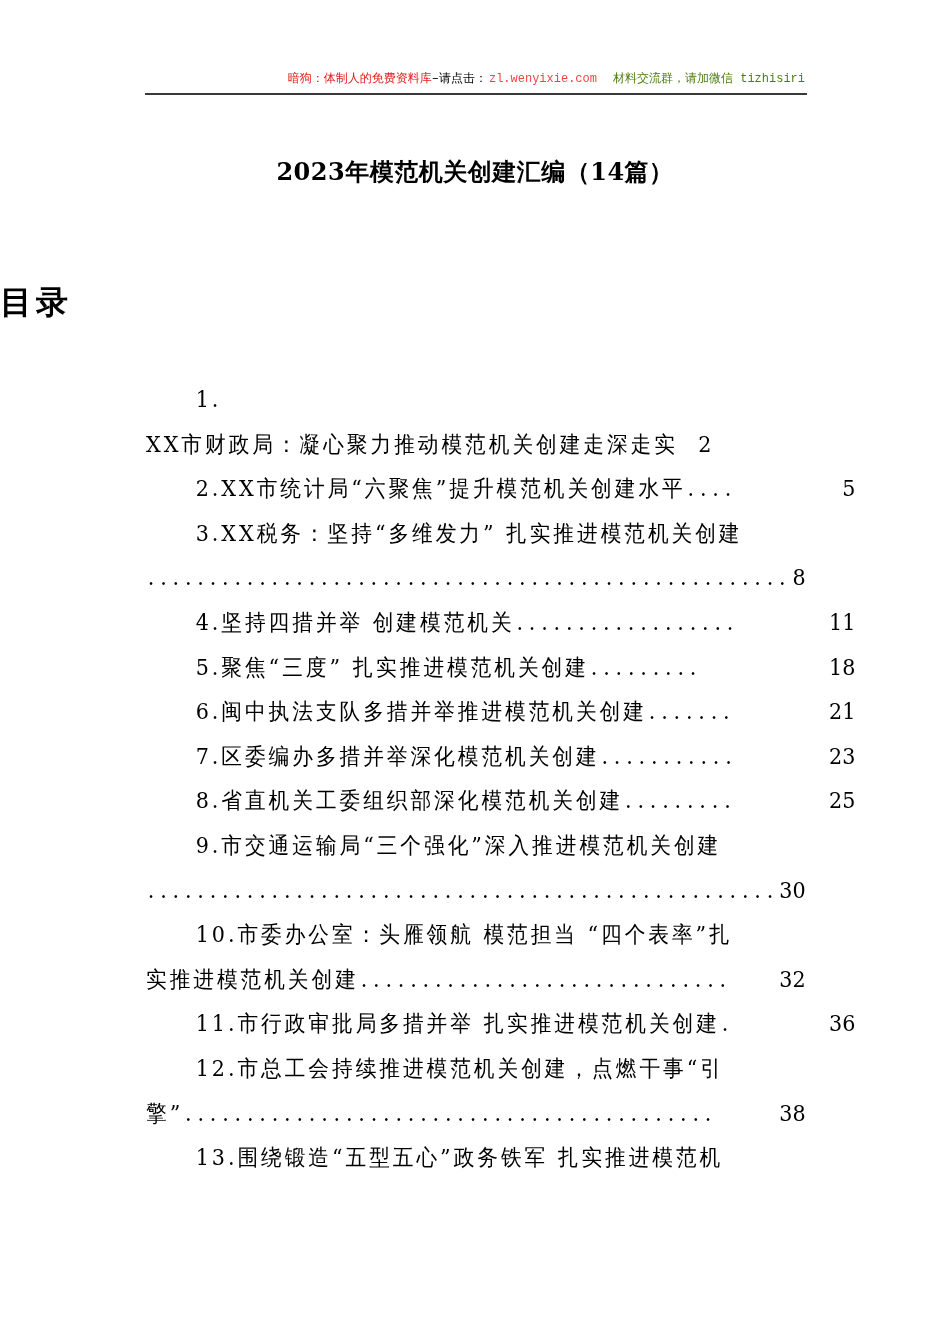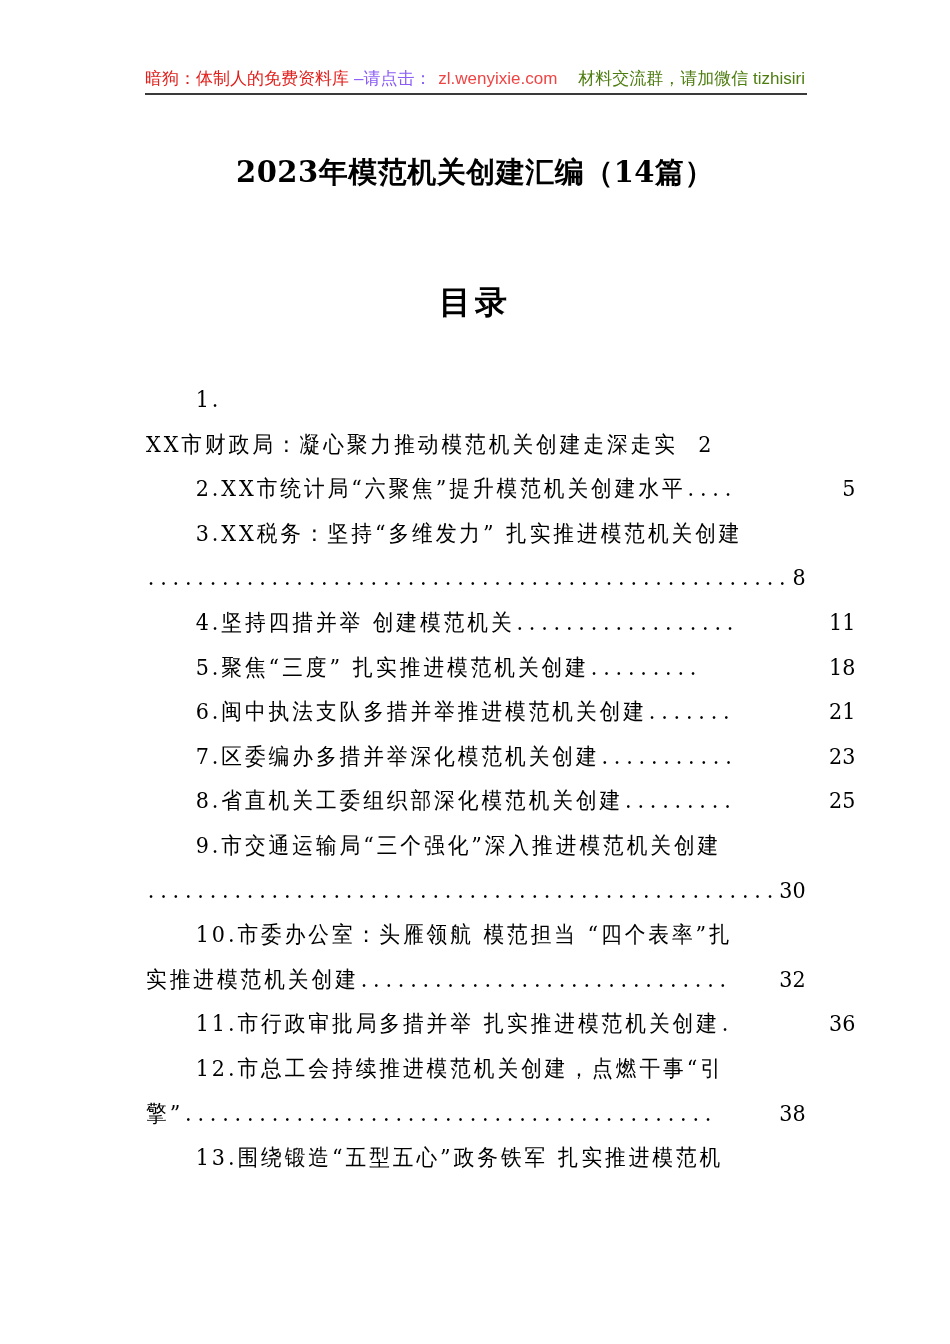--- a/index.html
+++ b/index.html
@@ -14,58 +14,58 @@
       overflow: hidden;
       font-family: "DejaVu Serif", "Liberation Serif", serif;
       color: #000;
     }
     .header {
       position: absolute;
       left: 145px;
       top: 66px;
       width: 660px;
       height: 26px;
-      font-family: Liberation Sans, sans-serif;
-      font-size: 17px;
+      font-family: Liberation Mono, monospace;
+      font-size: 12px;
       line-height: 26px;
       white-space: nowrap;
       display: flex;
       align-items: center;
-      justify-content: space-between;
+      justify-content: flex-end;
     }
     .header .red { color: #e0201c; }
-    .header .black { color: #8b5cf6; }
+    .header .black { color: #000000; }
     .header .link { color: #ef4444; margin-left: 2px; }
     .header .group { color: #4d7c0f; margin-left: 16px; }
     .header-rule {
       position: absolute;
       left: 145px;
       top: 93px;
       width: 662px;
       height: 2px;
       background: #3a3a3a;
     }
     .doc-title {
       position: absolute;
       left: 0;
       width: 950px;
       top: 150px;
       text-align: center;
       font-family: "DejaVu Serif", "Liberation Serif", serif;
       font-weight: bold;
-      font-size: 29px;
+      font-size: 24px;
       line-height: 44px;
       letter-spacing: 0.5px;
     }
     .toc-title {
       position: absolute;
       left: 0;
       width: 950px;
       top: 280px;
-      text-align: center;
+      text-align: left;
       font-family: "DejaVu Serif", "Liberation Serif", serif;
       font-weight: bold;
       font-size: 32px;
       line-height: 44px;
       letter-spacing: 4px;
     }
     .toc {
       position: absolute;
       left: 146px;
       top: 377px;

